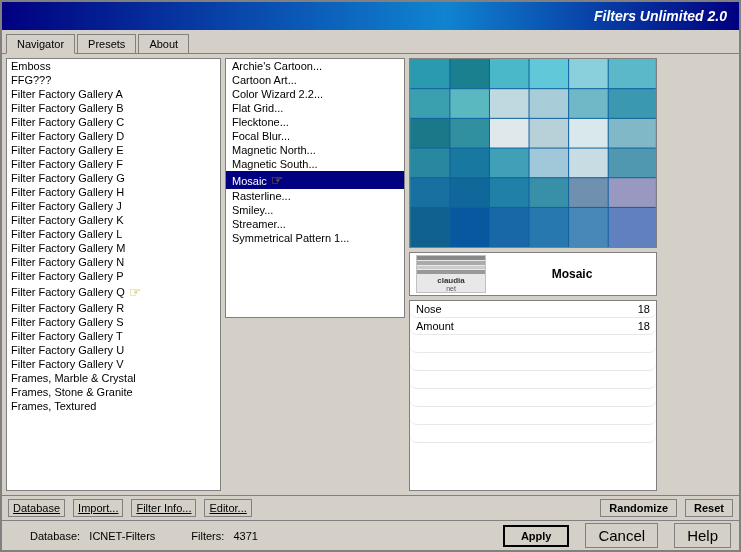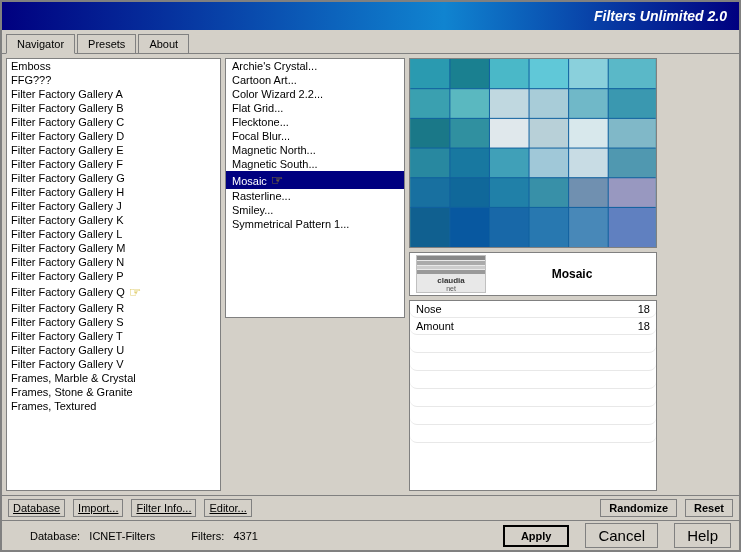--- a/index.html
+++ b/index.html
@@ -387,31 +387,32 @@
             </div>
           </div>
       </div>
     </div>
 
     <div class="right-section">
       <div class="top-row">
 
         <div class="filter-col">
           <div class="filter-list-container" id="filter-list">
-              <div class="filter-item"><span>Archie's Crystal...</span></div>
+              <div class="filter-item"><span>Archie's Cartoon...</span></div>
               <div class="filter-item"><span>Cartoon Art...</span></div>
               <div class="filter-item"><span>Color Wizard 2.2...</span></div>
               <div class="filter-item"><span>Flat Grid...</span></div>
               <div class="filter-item"><span>Flecktone...</span></div>
               <div class="filter-item"><span>Focal Blur...</span></div>
               <div class="filter-item"><span>Magnetic North...</span></div>
               <div class="filter-item"><span>Magnetic South...</span></div>
               <div class="filter-item selected"><span>Mosaic</span><span style="display: inline-block; color: rgb(200, 168, 0); font-size: 14px; margin-left: 4px;">☞</span></div>
               <div class="filter-item"><span>Rasterline...</span></div>
               <div class="filter-item"><span>Smiley...</span></div>
+              <div class="filter-item"><span>Streamer...</span></div>
               <div class="filter-item"><span>Symmetrical Pattern 1...</span></div>
             </div>
         </div>
 
         <div class="preview-area">
 
           <div class="preview-image">
             <svg class="mosaic-svg" viewBox="0 0 248 190" xmlns="http://www.w3.org/2000/svg">
 
               <rect width="248" height="190" fill="#1a7a8a"></rect>

